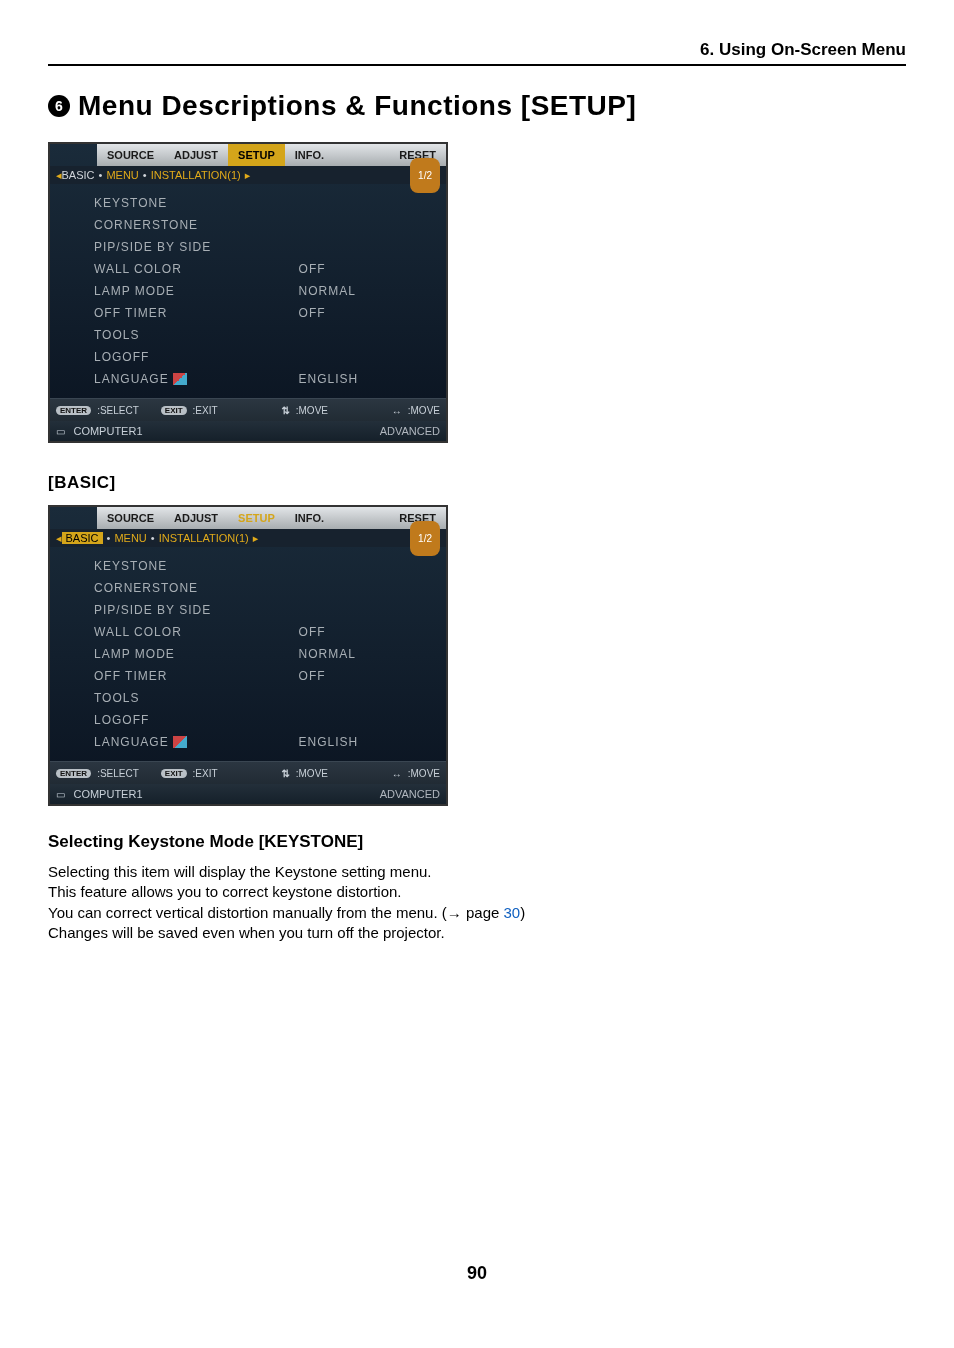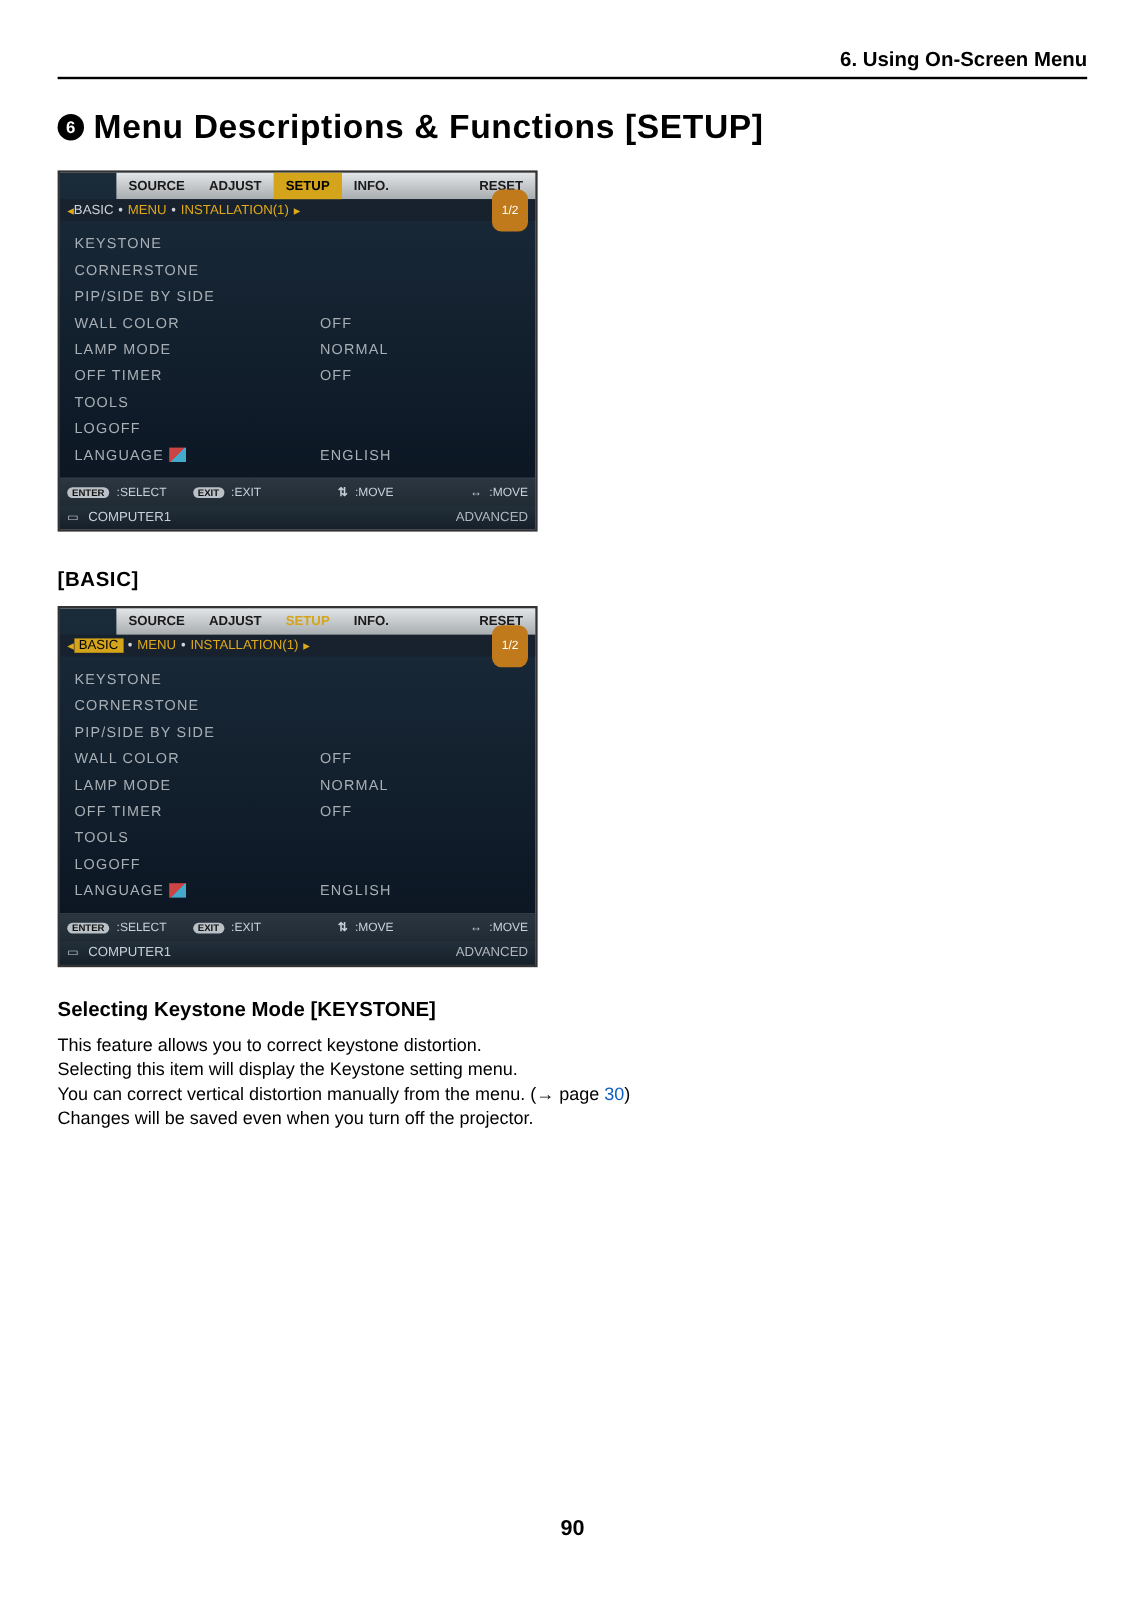--- a/index.html
+++ b/index.html
@@ -13,21 +13,21 @@
   .osd-tabs { display: flex; background: linear-gradient(#e2e5e8,#a8adb0); color: #1a1a1a; height: 22px; align-items: center; font-size: 11px; font-weight: 600; margin-left: 47px; }
   .osd-tab { padding: 0 10px; height: 100%; display:flex; align-items:center; }
   .osd-tab.active { background: #d4a51a; color:#000; }
   .osd-tab.reset { margin-left: auto; }
   .osd-sub { display:flex; align-items:center; background:#17222e; color:#e0aa1a; font-size:11px; height:18px; padding:0 6px; }
   .osd-sub .dot { color:#d0d4da; padding:0 4px; }
   .osd-sub .page-ind { margin-left:auto; background:#c07a1c; color:#fff; border-radius:8px; padding:12px 8px; font-size:10px; }
   .osd-sub .first { color:#e9b020; }
   .osd-sub .first.white { color:#d0d4da; }
   .osd-body { padding:10px 12px 10px 12px; display:flex; }
-  .osd-col-labels { width:55%; display:flex; flex-direction:column; gap:4px; }
+  .osd-col-labels { width:55%; display:flex; flex-direction:column; gap:4px;margin-left:32px; }
   .osd-col-values { display:flex; flex-direction:column; gap:4px; }
   .osd-row { height:18px; display:flex; align-items:center; color:#a8afb5; letter-spacing:1px; }
   .osd-hr { border-top:1px solid #3a4652; margin:0; }
   .osd-hints { display:flex; align-items:center; background:linear-gradient(#2b3641,#212b34); color:#c8d0d8; font-size:10px; height:22px; gap:6px; padding:0 6px; }
   .osd-hints .spacer { flex:0 0 10px; }
   .osd-hints .grow { flex:1; }
   .pill { background:#b9c0c6; color:#111; border-radius:7px; padding:0 4px; font-size:8px; font-weight:700; }
   .osd-footer { display:flex; align-items:center; background:linear-gradient(#232f3a,#15202a); color:#c8d0d8; font-size:11px; height:20px; padding:0 6px; gap:8px; }
   .osd-footer .right { margin-left:auto; color:#b0b6be; }
   .lang-icon { width:14px; height:12px; display:inline-block; background:linear-gradient(135deg,#c44 50%,#4ac 50%); margin-left:4px; }
@@ -178,22 +178,22 @@
     <span>:MOVE</span>
   </div>
   <div class="osd-footer">
     <span style="font-size:10px;">▭</span>
     <span>COMPUTER1</span>
     <span class="right">ADVANCED</span>
   </div>
 </div>
 
 <h3 class="sub-heading-blue">Selecting Keystone Mode [KEYSTONE]</h3>
+<p class="body-text">Selecting this item will display the Keystone setting menu.</p>
 <p class="body-text">This feature allows you to correct keystone distortion.</p>
-<p class="body-text">Selecting this item will display the Keystone setting menu.</p>
 <p class="body-text">
   <span>You can correct vertical distortion manually from the menu. (→ page </span><span class="link">30</span><span>)</span>
 </p>
 <p class="body-text">Changes will be saved even when you turn off the projector.</p>
 
 
 <div class="page-number">90</div>
 
 </div>
 

